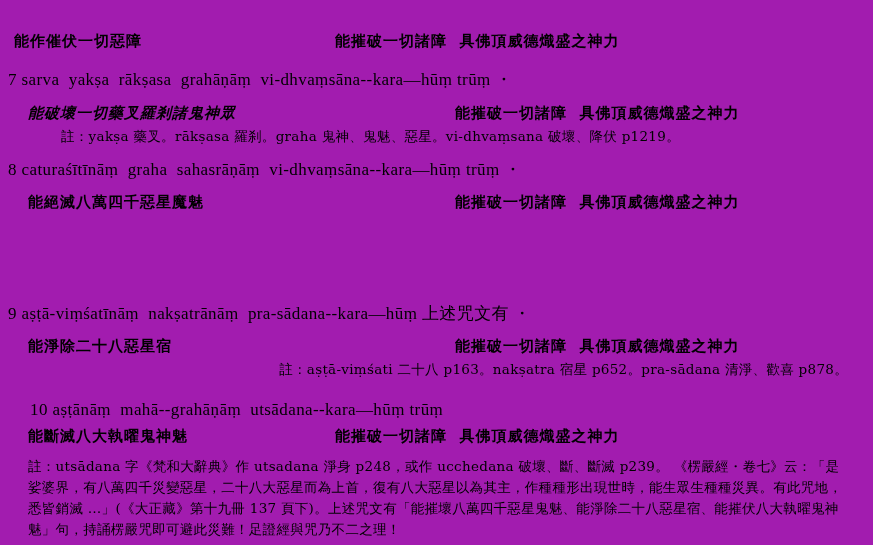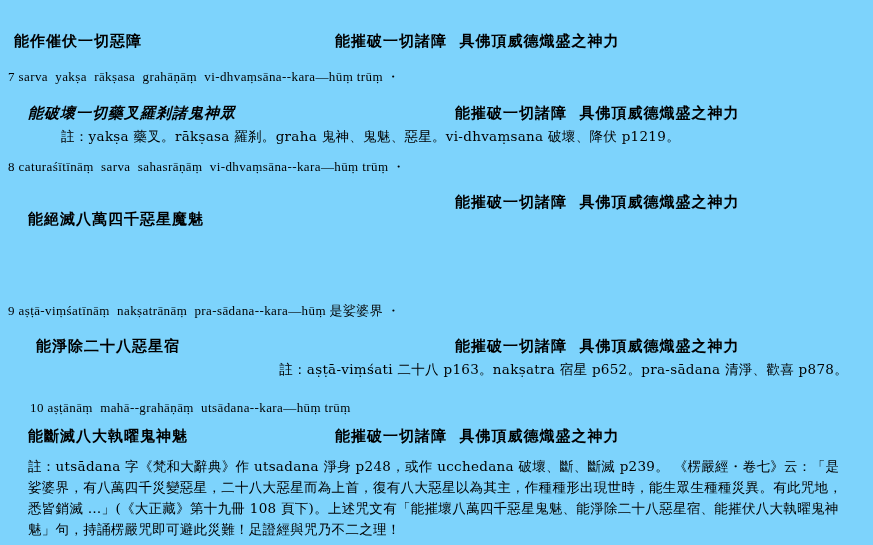--- a/index.html
+++ b/index.html
@@ -11,32 +11,32 @@
     width: 873px;
     height: 545px;
     overflow: hidden;
     font-family: "Liberation Serif", serif;
     color: #000000;
   }
   .page {
     position: relative;
     width: 873px;
     height: 545px;
-    background: #7dd3fc;
+    background: #a21caf;
   }
   
   .cjk {
     font-family: "DejaVu Serif", "Liberation Serif", serif;
     font-weight: bold;
     font-size: 15px;
     letter-spacing: 1px;
   }
   .translit {
     font-family: "Liberation Serif", serif;
-    font-size: 13px;
+    font-size: 17px;
     letter-spacing: 0.4px;
   }
   .note {
     font-family: "DejaVu Serif", "Liberation Serif", serif;
     font-size: 13.5px;
     line-height: 1.55;
     letter-spacing: 0.3px;
   }
 
   
@@ -49,28 +49,28 @@
 <div class="page">
 
   <div class="blk cjk" style="left:14px; top:32px;">能作催伏一切惡障</div>
   <div class="blk cjk" style="left:335px; top:32px;">能摧破一切諸障  具佛頂威德熾盛之神力</div>
 
   <div class="blk translit" style="left:8px; top:68px;"><span>7</span><span> </span><span>sarva  yakṣa  rākṣasa  grahāṇāṃ  vi-dhvaṃsāna--kara—hūṃ trūṃ ・</span></div>
   <div class="blk cjk" style="left:28px; top:104px;font-style:italic;">能破壞一切藥叉羅剎諸鬼神眾</div>
   <div class="blk cjk" style="left:455px; top:104px;">能摧破一切諸障  具佛頂威德熾盛之神力</div>
   <div class="wrapblk note" style="left:28px; top:126px; width:820px;padding-left:33px;">註：yakṣa 藥叉。rākṣasa 羅刹。graha 鬼神、鬼魅、惡星。vi-dhvaṃsana 破壞、降伏 p1219。</div>
 
-  <div class="blk translit" style="left:8px; top:158px;"><span>8</span><span> </span><span>caturaśītīnāṃ  sarva  sahasrāṇāṃ  vi-dhvaṃsāna--kara—hūṃ trūṃ ・</span></div>
-  <div class="blk cjk" style="left:28px; top:210px;">能絕滅八萬四千惡星魔魅</div>
+  <div class="blk translit" style="left:8px; top:158px;"><span>8</span><span> </span><span>caturaśītīnāṃ  graha  sahasrāṇāṃ  vi-dhvaṃsāna--kara—hūṃ trūṃ ・</span></div>
+  <div class="blk cjk" style="left:28px; top:193px;">能絕滅八萬四千惡星魔魅</div>
   <div class="blk cjk" style="left:455px; top:193px;">能摧破一切諸障  具佛頂威德熾盛之神力</div>
 
-  <div class="blk translit" style="left:8px; top:302px;"><span>9</span><span> </span><span>aṣṭā-viṃśatīnāṃ  nakṣatrānāṃ  pra-sādana--kara—hūṃ 是娑婆界 ・</span></div>
-  <div class="blk cjk" style="left:36px; top:337px;">能淨除二十八惡星宿</div>
+  <div class="blk translit" style="left:8px; top:302px;"><span>9</span><span> </span><span>aṣṭā-viṃśatīnāṃ  nakṣatrānāṃ  pra-sādana--kara—hūṃ 上述咒文有 ・</span></div>
+  <div class="blk cjk" style="left:28px; top:337px;">能淨除二十八惡星宿</div>
   <div class="blk cjk" style="left:455px; top:337px;">能摧破一切諸障  具佛頂威德熾盛之神力</div>
   <div class="wrapblk note" style="left:28px; top:359px; width:820px;text-align:right;">註：aṣṭā-viṃśati 二十八 p163。nakṣatra 宿星 p652。pra-sādana 清淨、歡喜 p878。</div>
 
   <div class="blk translit" style="left:8px; top:400px;margin-left:22px;"><span>10</span><span> </span><span>aṣṭānāṃ  mahā--grahāṇāṃ  utsādana--kara—hūṃ trūṃ</span></div>
   <div class="blk cjk" style="left:28px; top:427px;">能斷滅八大執曜鬼神魅</div>
   <div class="blk cjk" style="left:335px; top:427px;">能摧破一切諸障  具佛頂威德熾盛之神力</div>
   <div class="wrapblk note" style="left:28px; top:456px; width:822px;">註：utsādana 字《梵和大辭典》作 utsadana 淨身 p248，或作 ucchedana 破壞、斷、斷滅 p239。
-《楞嚴經・卷七》云：「是娑婆界，有八萬四千災變惡星，二十八大惡星而為上首，復有八大惡星以為其主，作種種形出現世時，能生眾生種種災異。有此咒地，悉皆銷滅 …」(《大正藏》第十九冊 108 頁下)。上述咒文有「能摧壞八萬四千惡星鬼魅、能淨除二十八惡星宿、能摧伏八大執曜鬼神魅」句，持誦楞嚴咒即可避此災難！足證經與咒乃不二之理！</div>
+《楞嚴經・卷七》云：「是娑婆界，有八萬四千災變惡星，二十八大惡星而為上首，復有八大惡星以為其主，作種種形出現世時，能生眾生種種災異。有此咒地，悉皆銷滅 …」(《大正藏》第十九冊 137 頁下)。上述咒文有「能摧壞八萬四千惡星鬼魅、能淨除二十八惡星宿、能摧伏八大執曜鬼神魅」句，持誦楞嚴咒即可避此災難！足證經與咒乃不二之理！</div>
 
 </div>
 
 </body></html>

